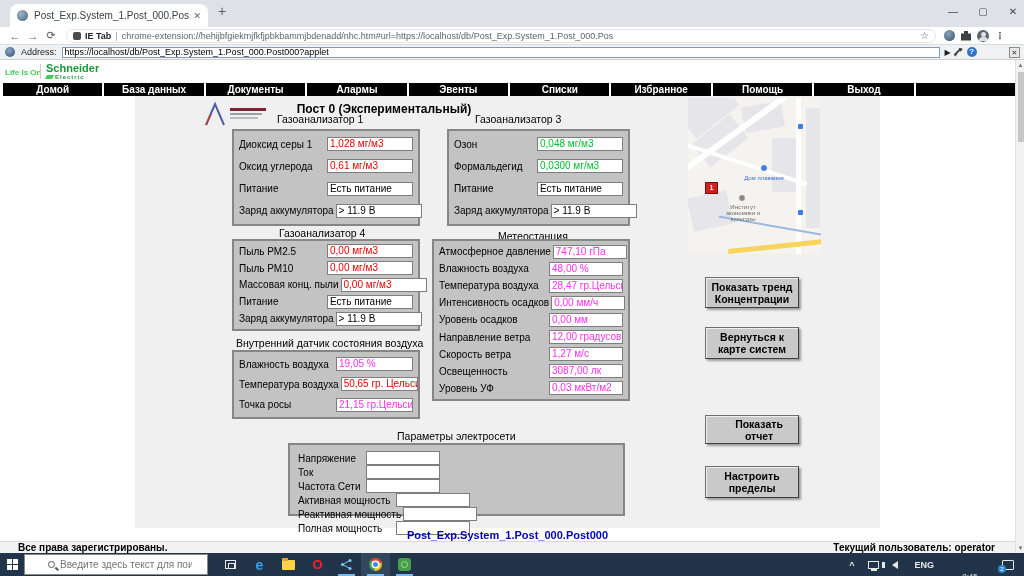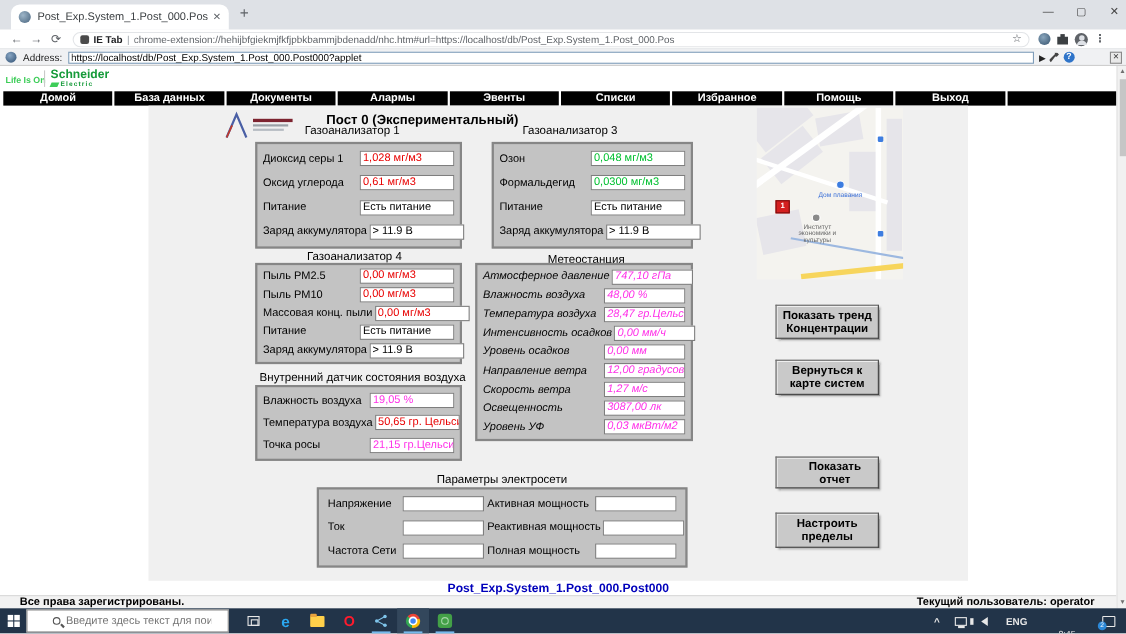--- a/index.html
+++ b/index.html
@@ -85,25 +85,25 @@
   .prow { display:flex; align-items:center; }
   .plabel { font-size:10px; color:#000; white-space:nowrap; margin-right:2px; }
   .pfield { margin-left:auto; flex:none; width:86px; height:14px; background:#fff;
             border:1px solid #7e7e7e; font-size:10px; line-height:12px; padding:0 2px;
             white-space:nowrap; overflow:hidden; }
   .v-red { color:#e80000; } .v-green { color:#00c030; } .v-mag { color:#ff30e8; } .v-blk { color:#000; }
 
   .panel-ga1 { left:97px; top:33px; width:188px; height:97px; }
   .panel-ga3 { left:312px; top:33px; width:183px; height:97px; }
   .panel-ga4 { left:97px; top:143px; width:188px; height:92px; }
-  .panel-meteo { left:297px; top:143px; width:198px; height:162px;font-style:italic; }
+  .panel-meteo { left:297px; top:143px; width:198px; height:162px; }
   .panel-meteo .pfield { width:74px; }
   .panel-indoor { left:97px; top:254px; width:188px; height:69px; }
   .panel-indoor .pfield { width:77px; }
-  .panel-power { left:153px; top:347px; width:337px; height:73px; flex-direction:row;
+  .panel-power { left:153px; top:347px; width:337px; height:73px; flex-direction:column;
                  justify-content:space-between; padding:6px 8px; }
   .pcol { display:flex; flex-direction:column; justify-content:space-between; }
   .pcol.left { width:142px; } .pcol.right { width:172px; }
   .panel-power .pfield { width:74px; }
 
   .pbtn { position:absolute; left:570px; width:94px; background:#c9c9c9;
           border:1px solid #6d6d6d; border-right-color:#3f3f3f; border-bottom-color:#3f3f3f;
           box-shadow:inset 1px 1px 0 #efefef, 2px 2px 2px rgba(0,0,0,.35);
           font-size:10.5px; font-weight:bold; color:#000; display:flex; align-items:center;
           justify-content:center; text-align:center; padding:2px; cursor:pointer; }

